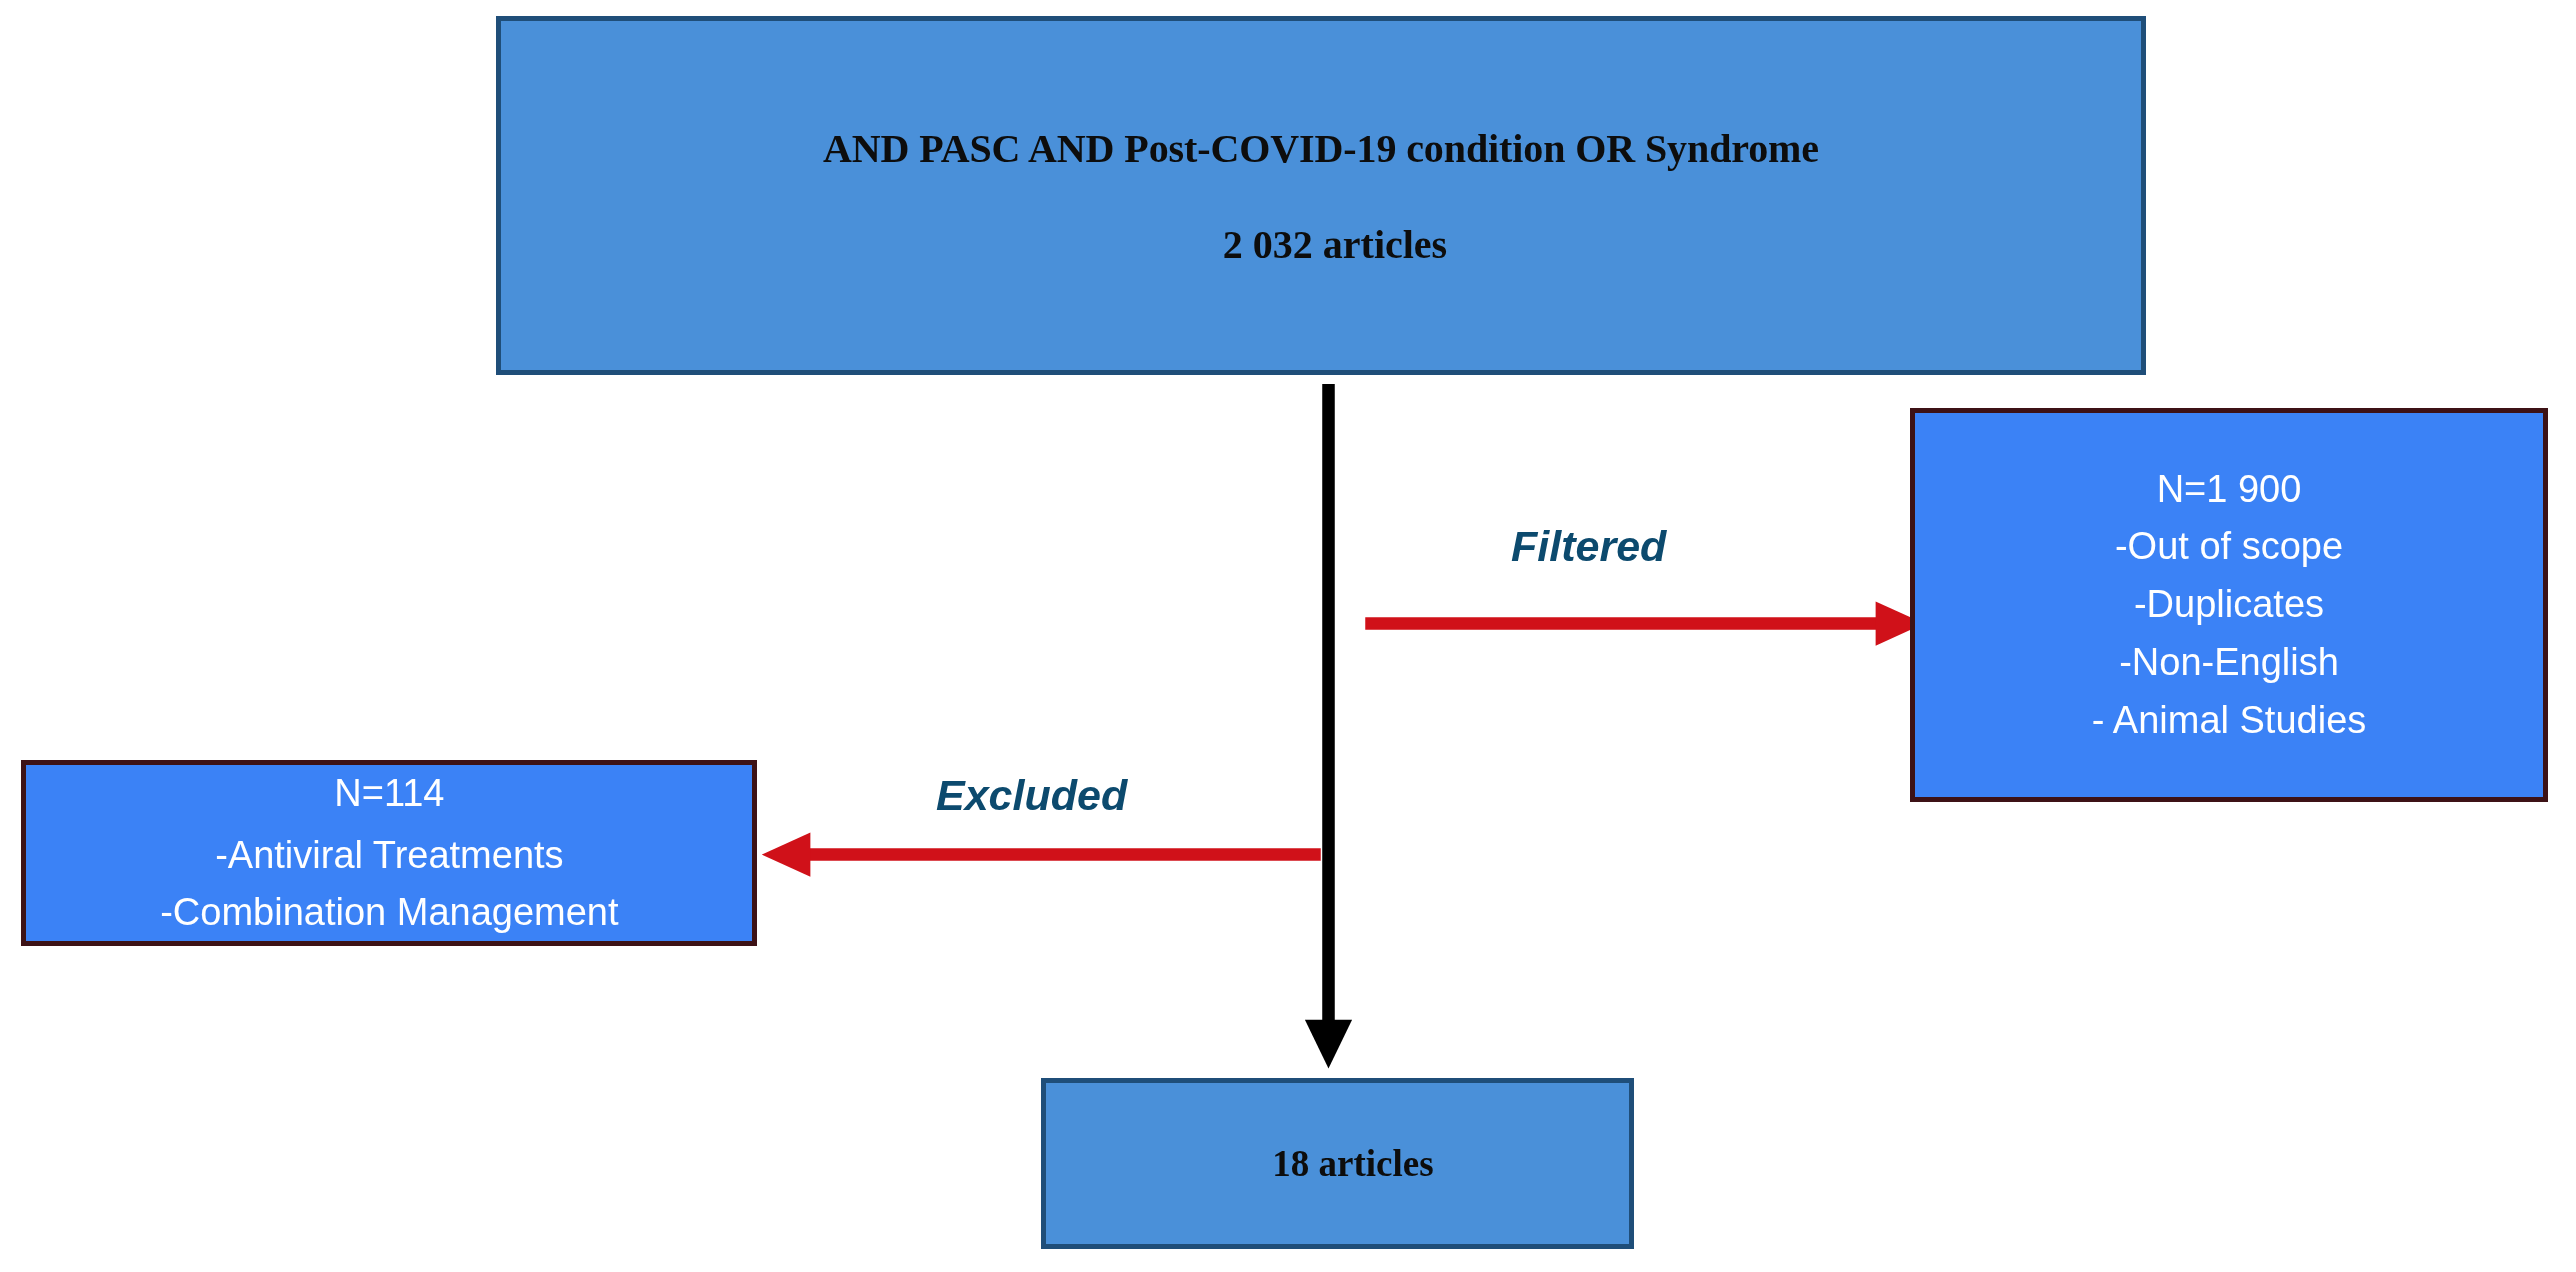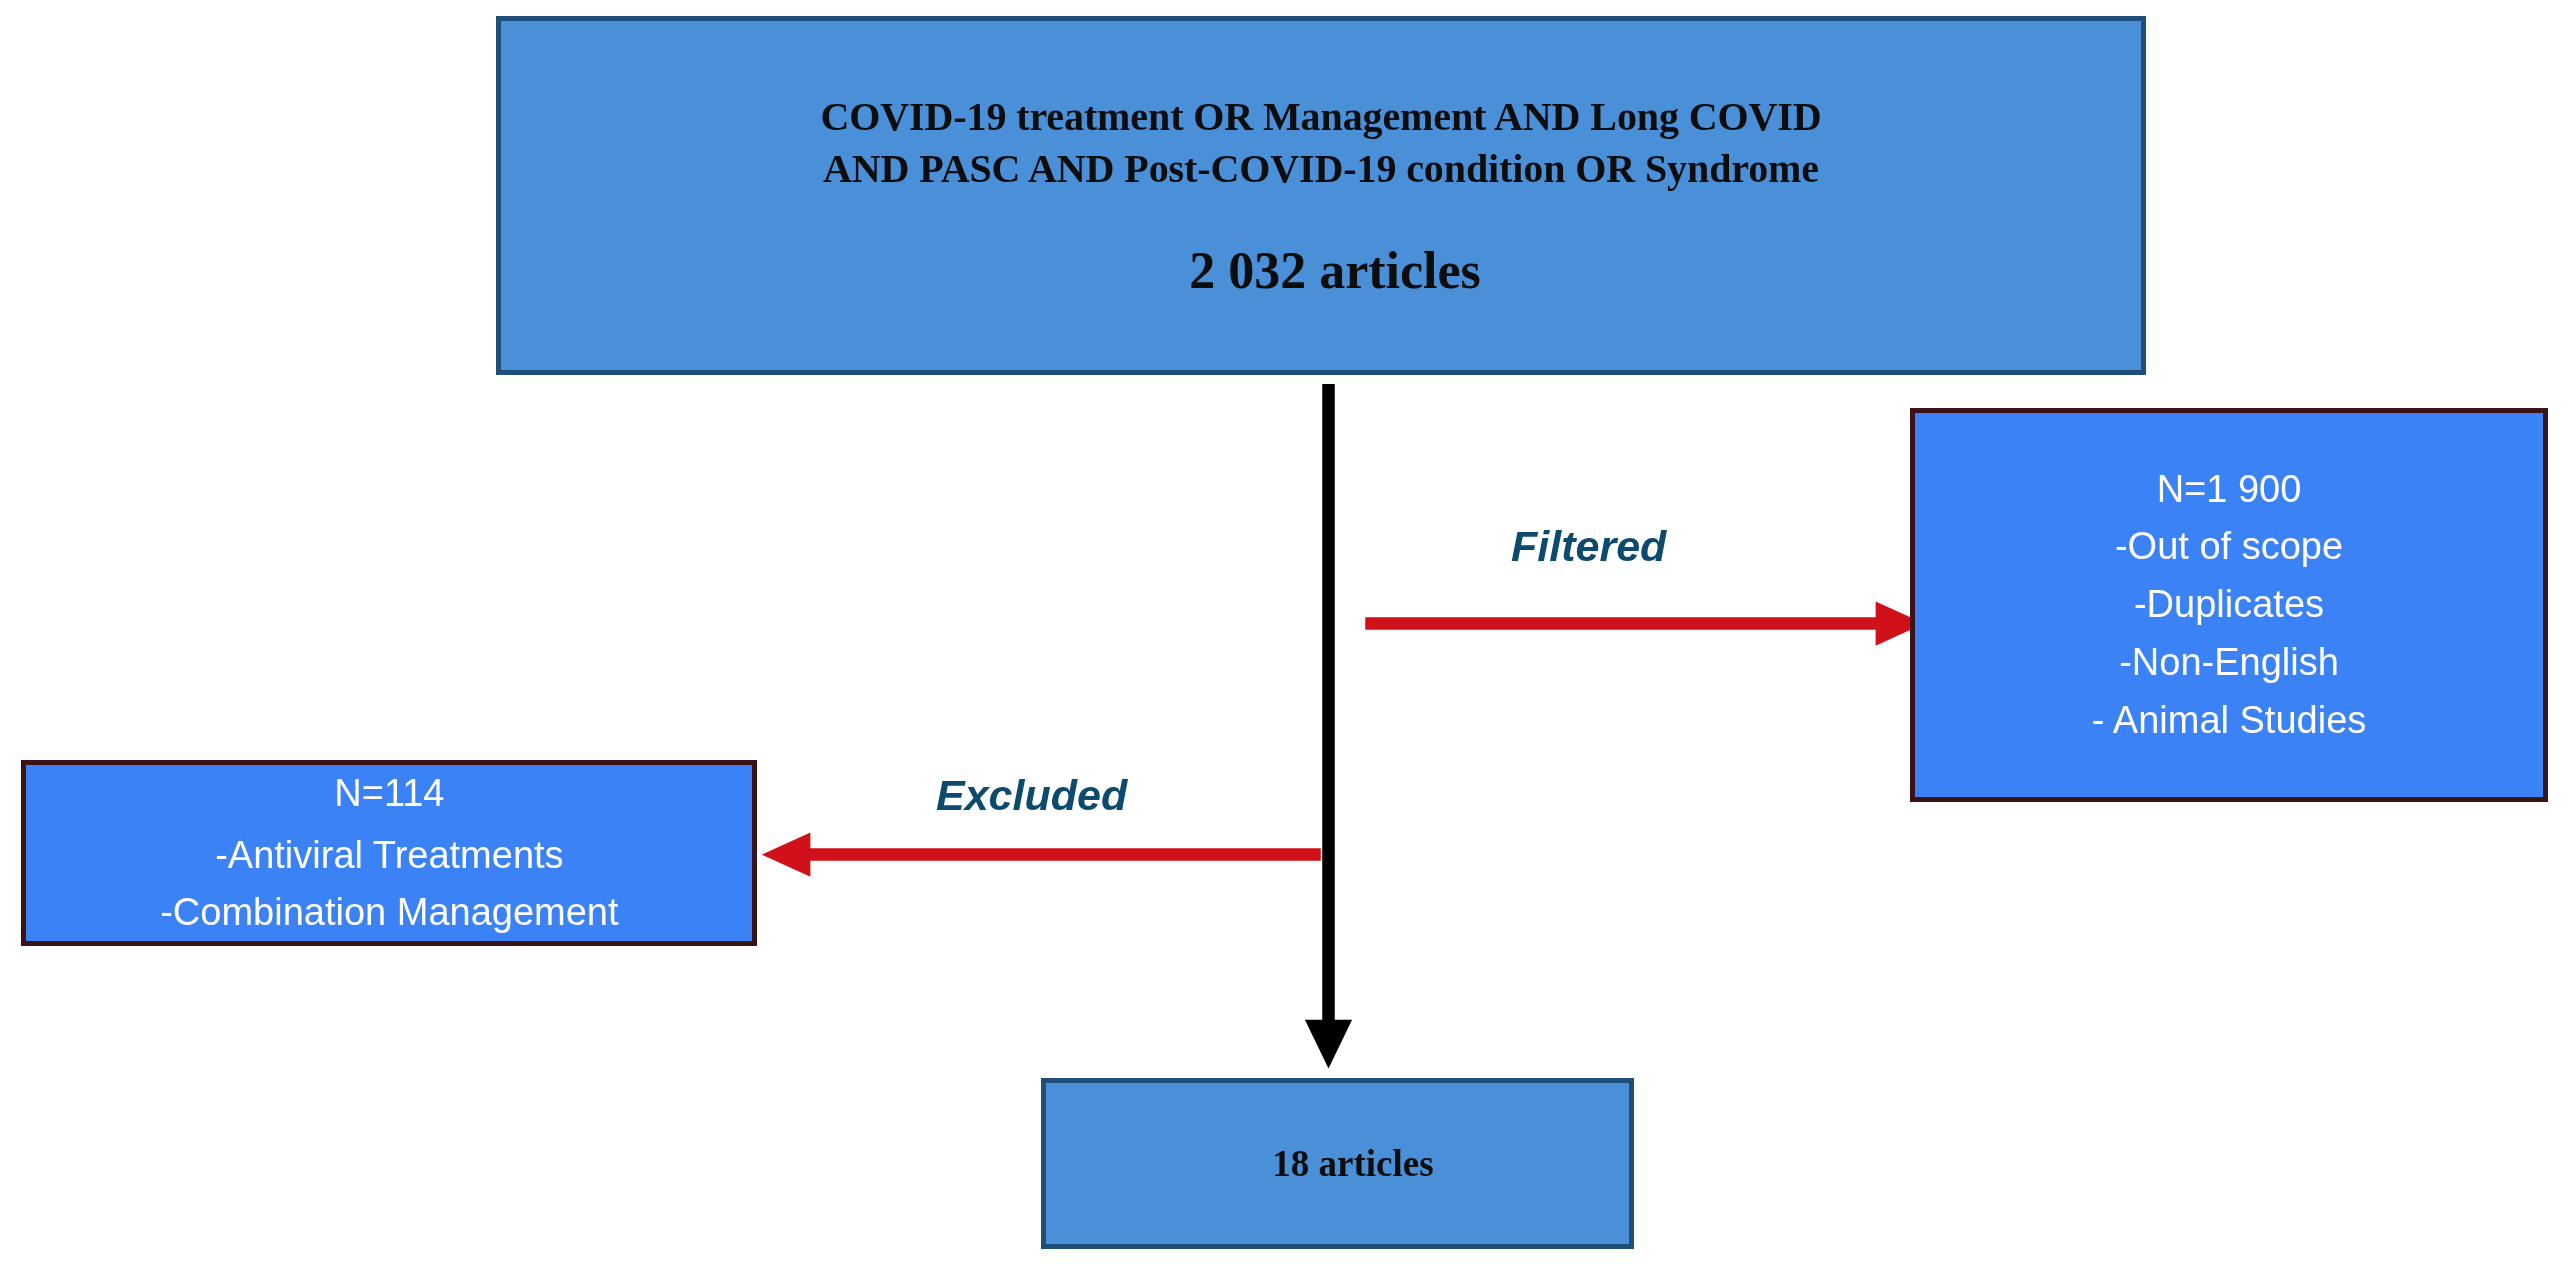--- a/index.html
+++ b/index.html
@@ -52,21 +52,21 @@
     height: 359px;
     padding: 19px 22px;
   }
   #search-box .query-line {
     font-size: 40px;
     line-height: 1.30;
     letter-spacing: -0.1px;
     white-space: nowrap;
   }
   #search-box .count-line {
-    font-size: 52px;
+    font-size: 40px;
     margin-top: 46px;
     margin-left: 28px;
   }
 
   
   #included-box {
     left: 1041px;
     top: 1078px;
     width: 593px;
     height: 171px;
@@ -154,21 +154,20 @@
     left: 936px;
     top: 771px;
   }
 </style>
 </head>
 <body>
 
 <div id="canvas">
 
   <div class="box box-blue" id="search-box">
-    <div class="query-line">COVID-19 treatment OR Management AND Long COVID</div>
     <div class="query-line">AND PASC AND Post-COVID-19 condition OR Syndrome</div>
     <div class="count-line">2 032 articles</div>
   </div>
 
   <svg class="arrow-svg" id="main-flow-arrow" viewBox="0 0 80 930">
     <line x1="40" y1="0" x2="40" y2="878" stroke="#000000" stroke-width="17"></line>
     <polygon points="40,928 8,862 72,862" fill="#000000"></polygon>
   </svg>
 
   <svg class="arrow-svg" id="filtered-arrow" viewBox="0 0 760 80">

